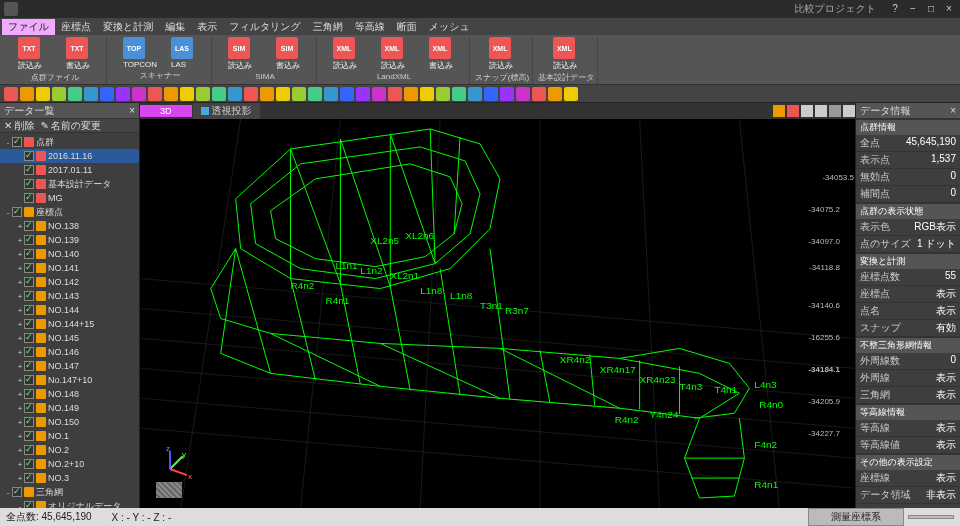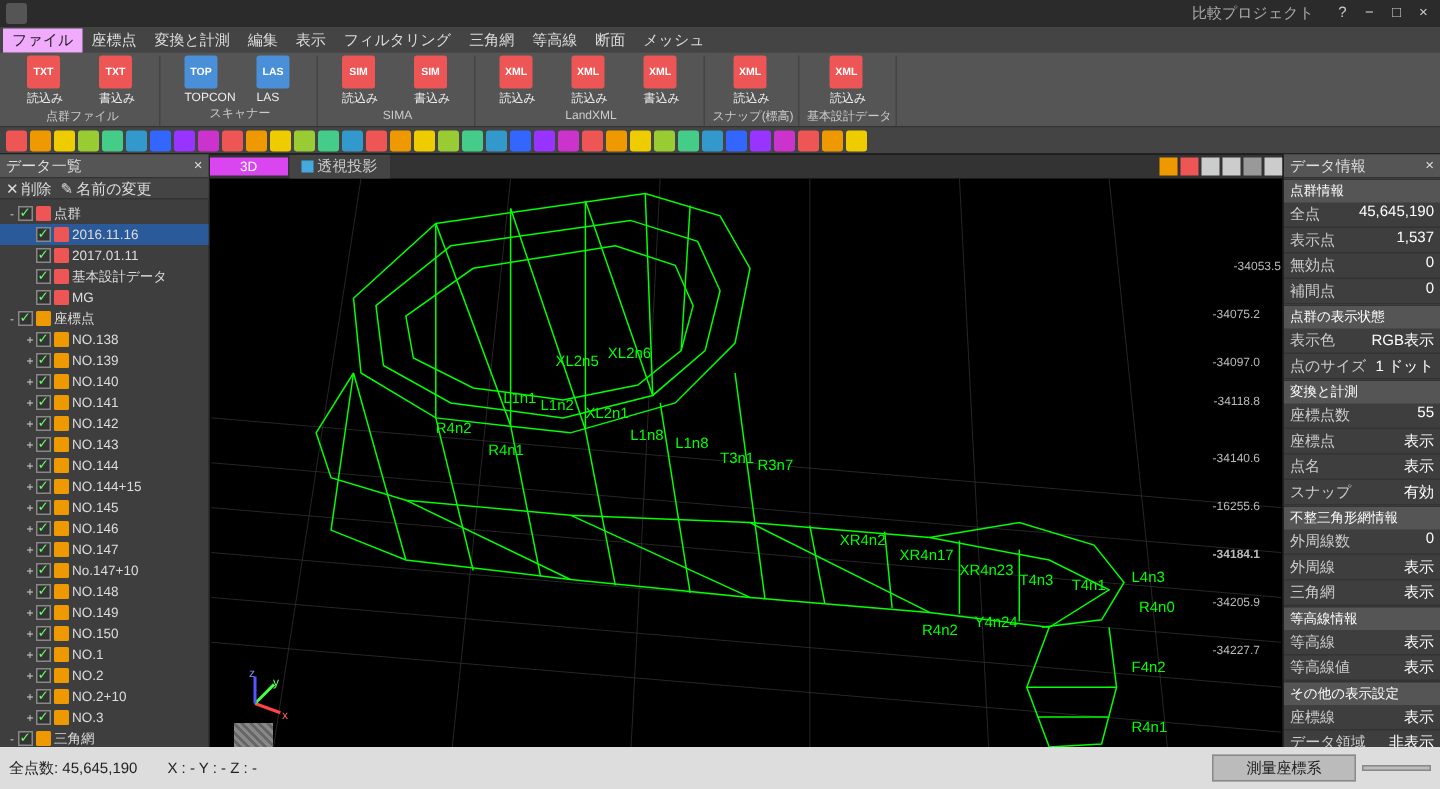--- a/index.html
+++ b/index.html
@@ -51,21 +51,21 @@
 .axis-gizmo .ax.z{background:#55f;transform:rotate(-90deg)}
 .axis-gizmo .al{position:absolute;font-size:8px}
 .cube{position:absolute;left:16px;bottom:10px;width:26px;height:16px;background:repeating-linear-gradient(45deg,#888,#888 2px,#666 2px,#666 4px)}
 .mesh-svg{position:absolute;top:16px;left:0;width:100%;height:calc(100% - 16px)}
 .coord-lbl{position:absolute;font-size:8px;color:#bbb}
 .right{width:105px;background:#3e3e3e;display:flex;flex-direction:column;border-left:1px solid #222}
 .right .sect{background:#555;padding:1px 4px;font-size:9px;color:#fff;border-top:1px solid #333}
 .right .row{display:flex;padding:1px 4px;font-size:9px;border-bottom:1px solid #333}
 .right .row .k{flex:1;color:#ccc}
 .right .row .v{color:#fff;text-align:center}
-.status{position:absolute;bottom:0;left:0;right:0;height:28px;background:#ddd;color:#222;display:flex;align-items:center;padding:0 6px;font-size:9px}
+.status{position:absolute;bottom:0;left:0;right:0;height:18px;background:#ddd;color:#222;display:flex;align-items:center;padding:0 6px;font-size:9px}
 .status .sp{flex:1}
 .status .btn{background:#bbb;border:1px solid #888;padding:1px 22px;margin-left:4px}
 </style>
 </head>
 <body>
 
 <div class="titlebar">
   <div class="app-icon"></div>
   <div class="spacer"></div>
   <div class="proj">比較プロジェクト</div>

